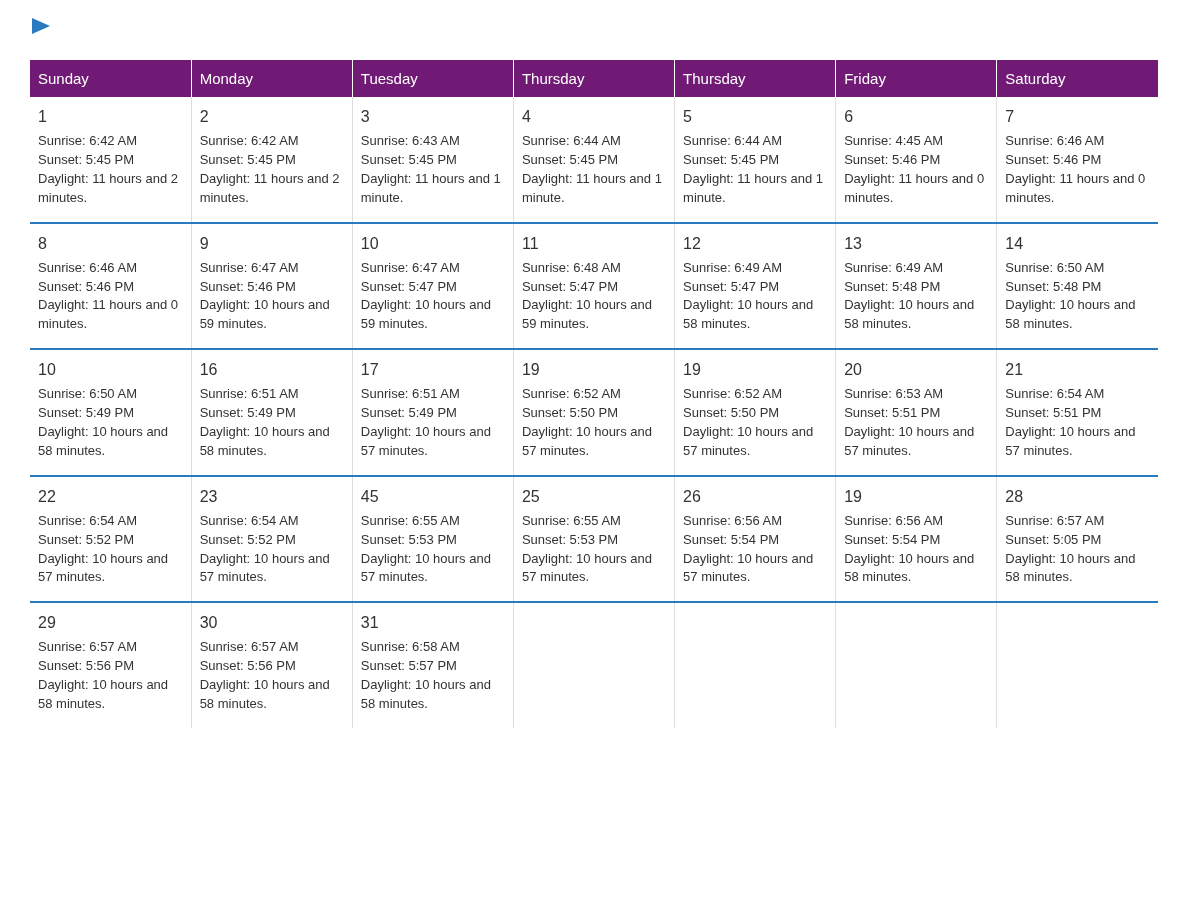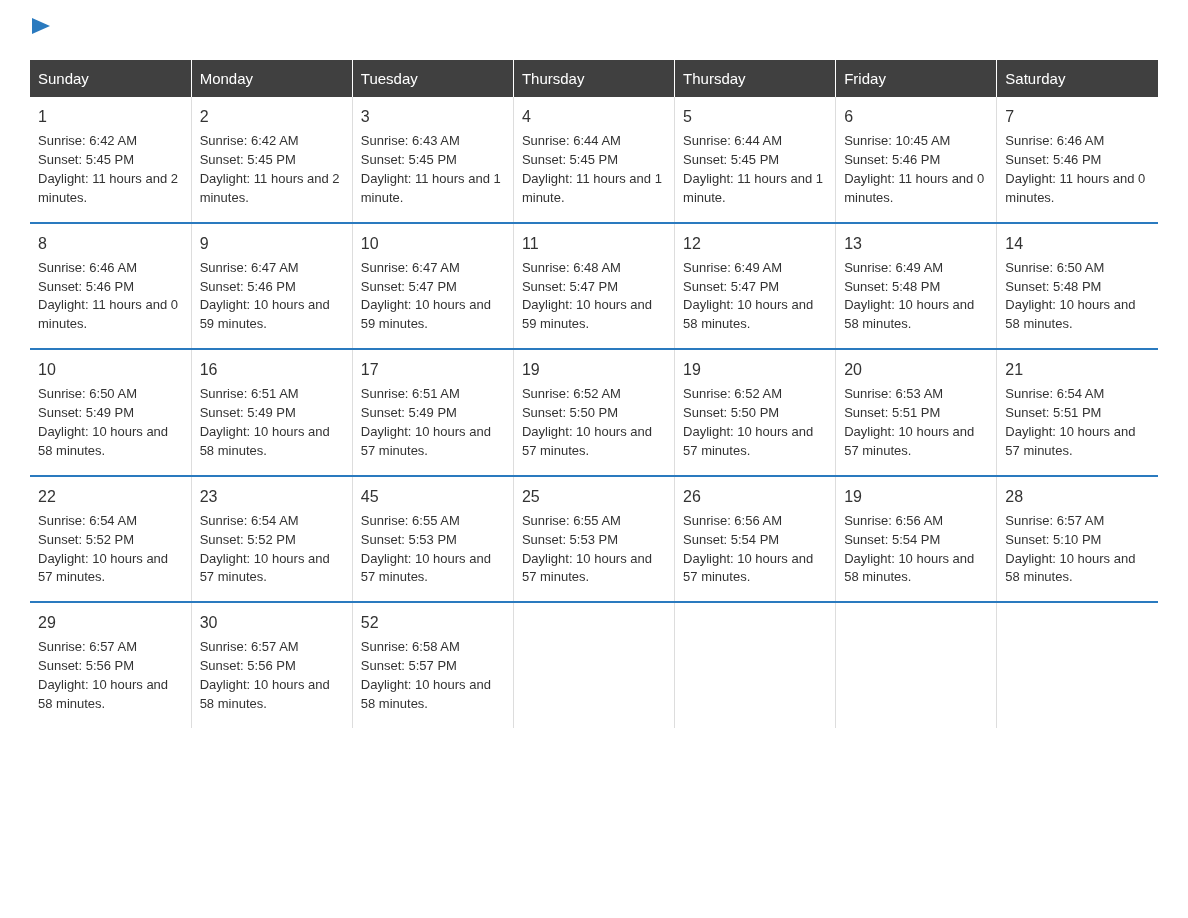--- a/index.html
+++ b/index.html
@@ -55,21 +55,21 @@
       font-weight: 400;
       color: #333;
       margin-top: 4px;
     }
     .calendar-table {
       width: 100%;
       border-collapse: collapse;
       font-size: 13px;
     }
     .calendar-table thead tr th {
-      background: #404040;
+      background: #701a75;
       color: #fff;
       padding: 10px 8px;
       text-align: left;
       font-size: 15px;
       font-weight: 500;
       border-right: 1px solid #fff;
     }
     .calendar-table thead tr th:last-child {
       border-right: none;
     }
@@ -154,21 +154,21 @@
 <span class="day-info">Daylight: 11 hours and 1 minute.</span></td>
         <td><span class="day-number">4</span>
 <span class="day-info">Sunrise: 6:44 AM</span><br>
 <span class="day-info">Sunset: 5:45 PM</span><br>
 <span class="day-info">Daylight: 11 hours and 1 minute.</span></td>
         <td><span class="day-number">5</span>
 <span class="day-info">Sunrise: 6:44 AM</span><br>
 <span class="day-info">Sunset: 5:45 PM</span><br>
 <span class="day-info">Daylight: 11 hours and 1 minute.</span></td>
         <td><span class="day-number">6</span>
-<span class="day-info">Sunrise: 10:45 AM</span><br>
+<span class="day-info">Sunrise: 4:45 AM</span><br>
 <span class="day-info">Sunset: 5:46 PM</span><br>
 <span class="day-info">Daylight: 11 hours and 0 minutes.</span></td>
         <td><span class="day-number">7</span>
 <span class="day-info">Sunrise: 6:46 AM</span><br>
 <span class="day-info">Sunset: 5:46 PM</span><br>
 <span class="day-info">Daylight: 11 hours and 0 minutes.</span></td>
       </tr>
       <tr>
         <td><span class="day-number">8</span>
 <span class="day-info">Sunrise: 6:46 AM</span><br>
@@ -249,33 +249,33 @@
         <td><span class="day-number">26</span>
 <span class="day-info">Sunrise: 6:56 AM</span><br>
 <span class="day-info">Sunset: 5:54 PM</span><br>
 <span class="day-info">Daylight: 10 hours and 57 minutes.</span></td>
         <td><span class="day-number">19</span>
 <span class="day-info">Sunrise: 6:56 AM</span><br>
 <span class="day-info">Sunset: 5:54 PM</span><br>
 <span class="day-info">Daylight: 10 hours and 58 minutes.</span></td>
         <td><span class="day-number">28</span>
 <span class="day-info">Sunrise: 6:57 AM</span><br>
-<span class="day-info">Sunset: 5:10 PM</span><br>
+<span class="day-info">Sunset: 5:05 PM</span><br>
 <span class="day-info">Daylight: 10 hours and 58 minutes.</span></td>
       </tr>
       <tr>
         <td><span class="day-number">29</span>
 <span class="day-info">Sunrise: 6:57 AM</span><br>
 <span class="day-info">Sunset: 5:56 PM</span><br>
 <span class="day-info">Daylight: 10 hours and 58 minutes.</span></td>
         <td><span class="day-number">30</span>
 <span class="day-info">Sunrise: 6:57 AM</span><br>
 <span class="day-info">Sunset: 5:56 PM</span><br>
 <span class="day-info">Daylight: 10 hours and 58 minutes.</span></td>
-        <td><span class="day-number">52</span>
+        <td><span class="day-number">31</span>
 <span class="day-info">Sunrise: 6:58 AM</span><br>
 <span class="day-info">Sunset: 5:57 PM</span><br>
 <span class="day-info">Daylight: 10 hours and 58 minutes.</span></td>
         <td class="empty-cell"></td>
         <td class="empty-cell"></td>
         <td class="empty-cell"></td>
         <td class="empty-cell"></td>
       </tr>
     </tbody>
 </table>

